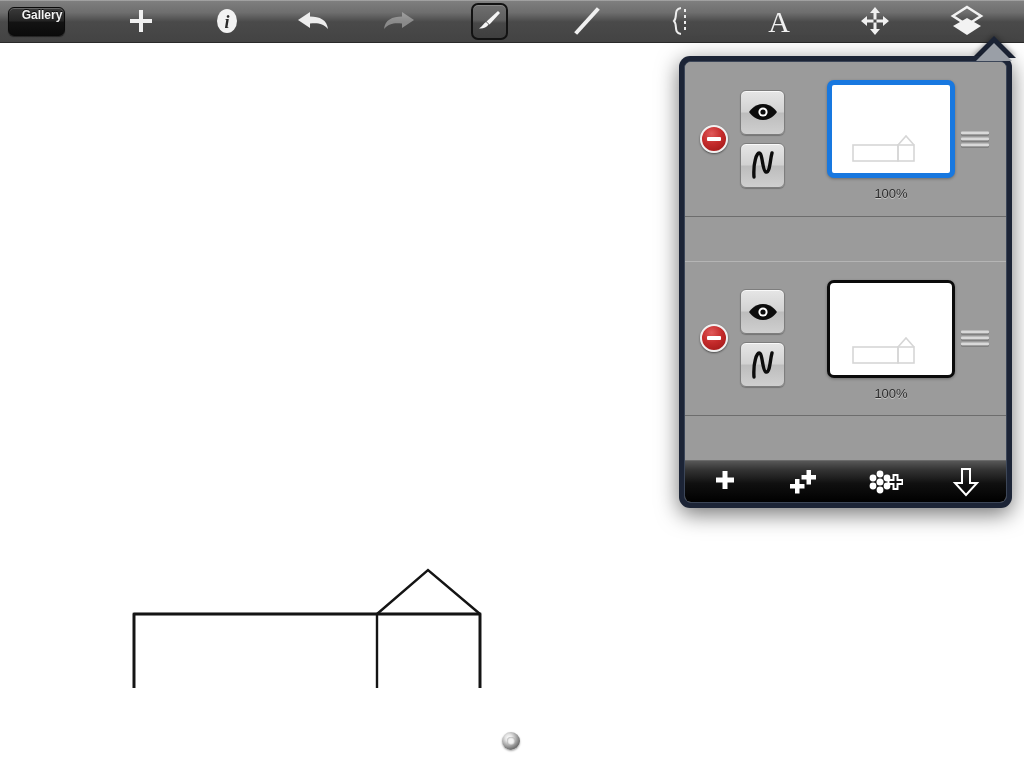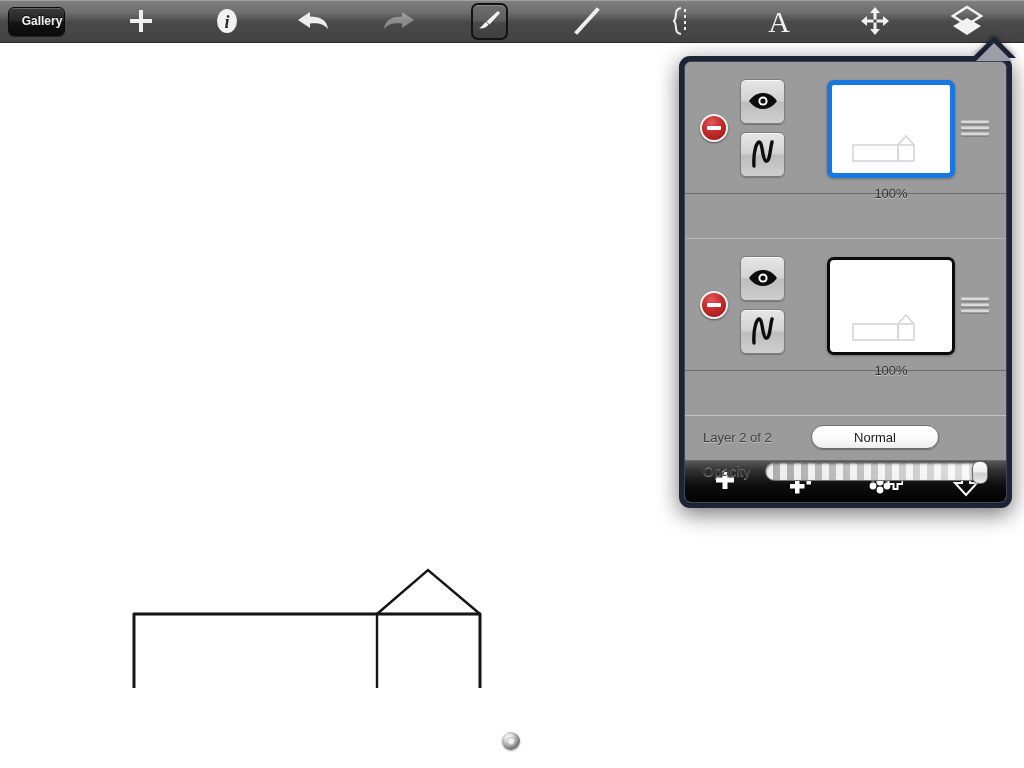--- a/index.html
+++ b/index.html
@@ -22,21 +22,21 @@
     background:rgba(255,255,255,.25);
   }
   .tb-slot{ flex:0 0 auto; display:flex; align-items:center; justify-content:center;
             height:43px; position:relative; }
   .gallery-btn{
     margin-left:8px; width:57px; height:29px; border-radius:6px;
     background:linear-gradient(to bottom,#3a3a3a 0%,#242424 48%,#131313 52%,#0b0b0b 100%);
     border:1px solid #0a0a0a;
     box-shadow:inset 0 1px 0 rgba(255,255,255,.22), 0 1px 1px rgba(0,0,0,.5);
     color:#f2f2f2; font-size:12px; font-weight:bold;
-    display:flex; align-items:center; justify-content:center;
+    display:flex; align-items:flex-start; justify-content:center;
     text-shadow:0 -1px 0 rgba(0,0,0,.8);
     padding-left:11px;
   }
   .tool-ico{ width:60px; height:43px; display:flex; align-items:center; justify-content:center; }
   .tool-ico svg{ display:block; }
   .tool-ico.selected{ }
   .sel-box{
     width:37px;height:37px;border:2px solid #121212;border-radius:7px;
     background:linear-gradient(to bottom,#6f6f6f 0%,#5f5f5f 45%,#474747 55%,#3f3f3f 100%);
     display:flex;align-items:center;justify-content:center;
@@ -371,34 +371,20 @@
         </div>
         <div class="pct">100%</div>
       </div>
       <div class="handle">
         <i></i>
           <i></i>
           <i></i>
       </div>
     </div>
 
-    <div id="settings">
-      <div id="blend-row">
-        <div id="layer-count" class="lbl">Layer 2 of 2</div>
-        <div id="blend-btn">
-          <span>Normal</span>
-        </div>
-      </div>
-      <div id="opacity-row">
-        <div id="opacity-label" class="lbl">Opacity</div>
-        <div id="slider">
-          <div id="slider-thumb"></div>
-        </div>
-      </div>
-    </div>
 
     <div id="pop-bottombar">
       <div class="bb">
         <svg width="26" height="26" viewBox="0 0 26 26">
           <path d="M10.5 2 h5 v6.5 h6.5 v5 h-6.5 v6.5 h-5 v-6.5 h-6.5 v-5 h6.5 z" fill="#fff"></path>
         </svg>
       </div>
       <div class="bb">
         <svg width="32" height="28" viewBox="0 0 32 28">
           <path d="M17.5 2 h4.5 v5 h5 v4.5 h-5 v5 h-4.5 v-5 h-5 v-4.5 h5 z" fill="#fff"></path>

